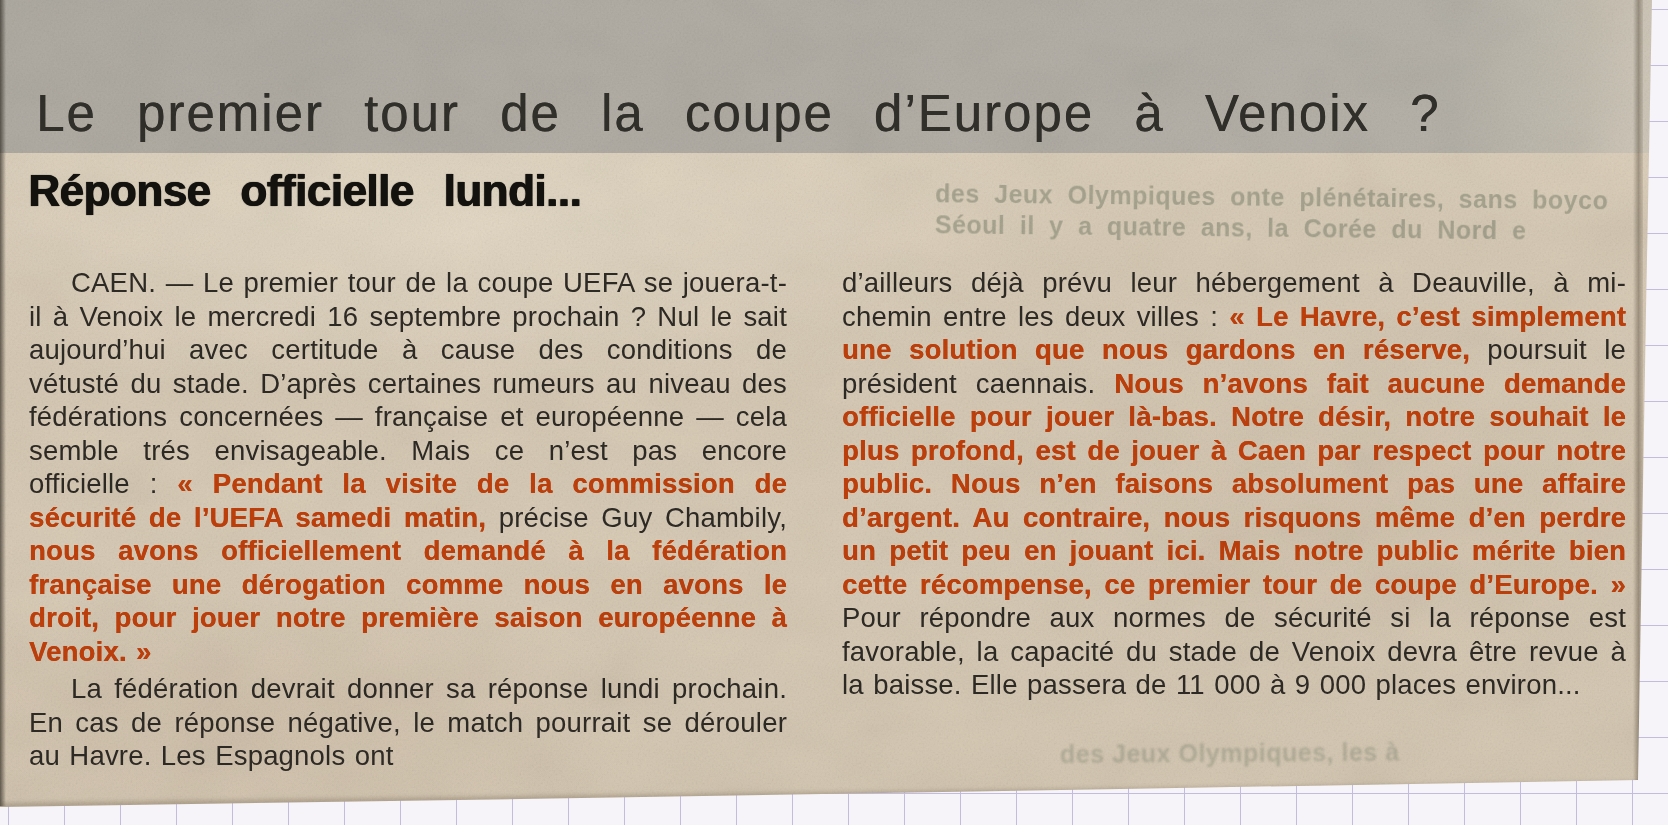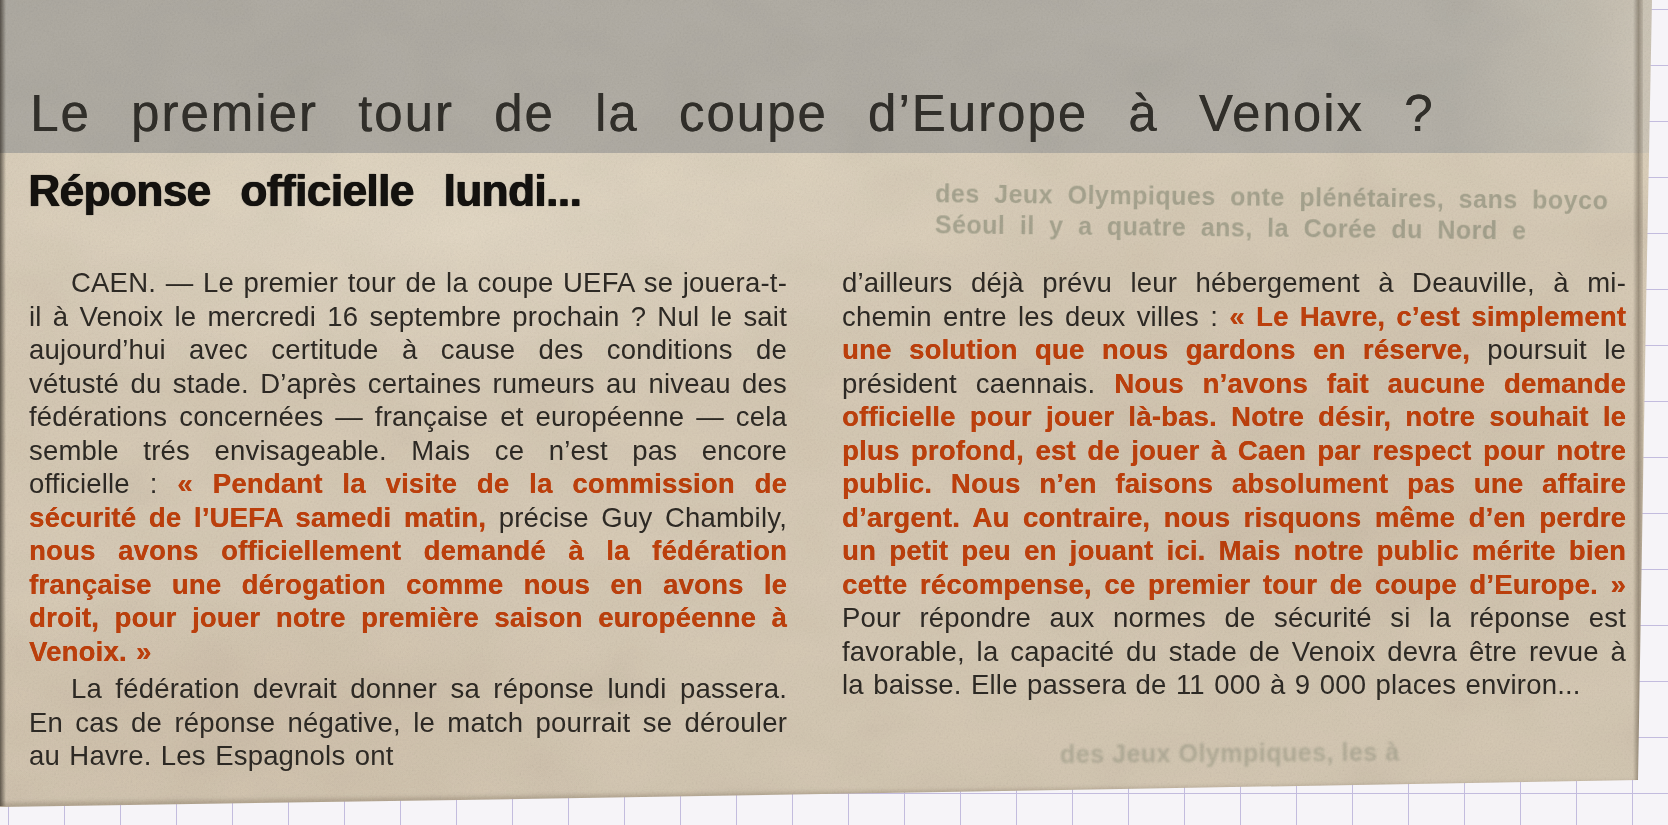--- a/index.html
+++ b/index.html
@@ -20,21 +20,21 @@
   .band-gray{position:absolute;left:0;top:0;width:1652px;height:153px;
     background:linear-gradient(90deg,#b2aea5 0,#b5b1a8 62%,#b8b4ab 88%,#c6c0b3 96%,#d2cabb 100%);}
   .band-tan{position:absolute;left:0;top:153px;width:1652px;height:659px;
     background:
       radial-gradient(900px 260px at 28% 12%,rgba(255,248,232,.30),rgba(255,248,232,0) 70%),
       radial-gradient(700px 300px at 82% 55%,rgba(150,125,100,.10),rgba(150,125,100,0) 70%),
       radial-gradient(600px 200px at 15% 85%,rgba(170,140,115,.12),rgba(170,140,115,0) 70%),
       linear-gradient(180deg,#ddd1bc 0,#d9ccb7 120px,#dbceb9 380px,#d7cab5 100%);}
 
   
-  .kicker{position:absolute;left:30px;top:84px;margin:0;width:1510px;
+  .kicker{position:absolute;left:36px;top:84px;margin:0;width:1510px;
     font-size:51px;font-weight:normal;color:#32302b;letter-spacing:2px;word-spacing:24px;
     text-shadow:.4px 0 0 currentColor;white-space:nowrap;}
   .headline{position:absolute;left:28px;top:166px;margin:0;
     font-size:44px;font-weight:bold;color:#14120f;letter-spacing:-.5px;word-spacing:18px;
     text-shadow:1px 0 0 currentColor,0 0 1px currentColor;white-space:nowrap;}
 
   
   .col{position:absolute;top:262px;font-size:27.5px;line-height:33.5px;color:#2e2a25;
     text-align:justify;hyphens:auto;-webkit-hyphens:auto;letter-spacing:.2px;word-spacing:1.5px;}
   .col-left{left:25px;width:766px;}
@@ -80,21 +80,21 @@
     <div class="ghost ghost-top">
       <div>des Jeux Olympiques onte plénétaires, sans boyco</div>
       <div>Séoul il y a quatre ans, la Corée du Nord e</div>
     </div>
 
     <h1 class="kicker">Le premier tour de la coupe d’Europe à Venoix ?</h1>
     <h2 class="headline">Réponse officielle lundi...</h2>
 
     <div class="col col-left">
         <p class="para indent"><span class="seg">CAEN. — Le premier tour de la coupe UEFA se jouera-t-il à Venoix le mercredi 16 septembre prochain ? Nul le sait aujourd’hui avec certitude à cause des conditions de vétusté du stade. D’après certaines rumeurs au niveau des fédérations concernées — française et européenne — cela semble trés envisageable. Mais ce n’est pas encore officielle : </span><span class="seg bold">« Pendant la visite de la commission de sécurité de l’UEFA samedi matin, </span><span class="seg">précise Guy Chambily, </span><span class="seg bold">nous avons officiellement demandé à la fédération française une dérogation comme nous en avons le droit, pour jouer notre première saison européenne à Venoix. »</span></p>
-        <p class="para indent"><span class="seg">La fédération devrait donner sa réponse lundi passera. En cas de réponse négative, le match pourrait se dérouler au Havre. Les Espagnols ont</span></p>
+        <p class="para indent"><span class="seg">La fédération devrait donner sa réponse lundi prochain. En cas de réponse négative, le match pourrait se dérouler au Havre. Les Espagnols ont</span></p>
       </div>
     <div class="col col-right">
         <p class="para"><span class="seg">d’ailleurs déjà prévu leur hébergement à Deauville, à mi-chemin entre les deux villes : </span><span class="seg bold">« Le Havre, c’est simplement une solution que nous gardons en réserve, </span><span class="seg">poursuit le président caennais. </span><span class="seg bold">Nous n’avons fait aucune demande officielle pour jouer là-bas. Notre désir, notre souhait le plus profond, est de jouer à Caen par respect pour notre public. Nous n’en faisons absolument pas une affaire d’argent. Au contraire, nous risquons même d’en perdre un petit peu en jouant ici. Mais notre public mérite bien cette récompense, ce premier tour de coupe d’Europe. » </span><span class="seg">Pour répondre aux normes de sécurité si la réponse est favorable, la capacité du stade de Venoix devra être revue à la baisse. Elle passera de 11 000 à 9 000 places environ...</span></p>
       </div>
 
     <div class="ghost ghost-bottom">des Jeux Olympiques, les à</div>
 
     <div class="edge-left"></div>
     <div class="edge-right"></div>
     <div class="edge-bottom"></div>

